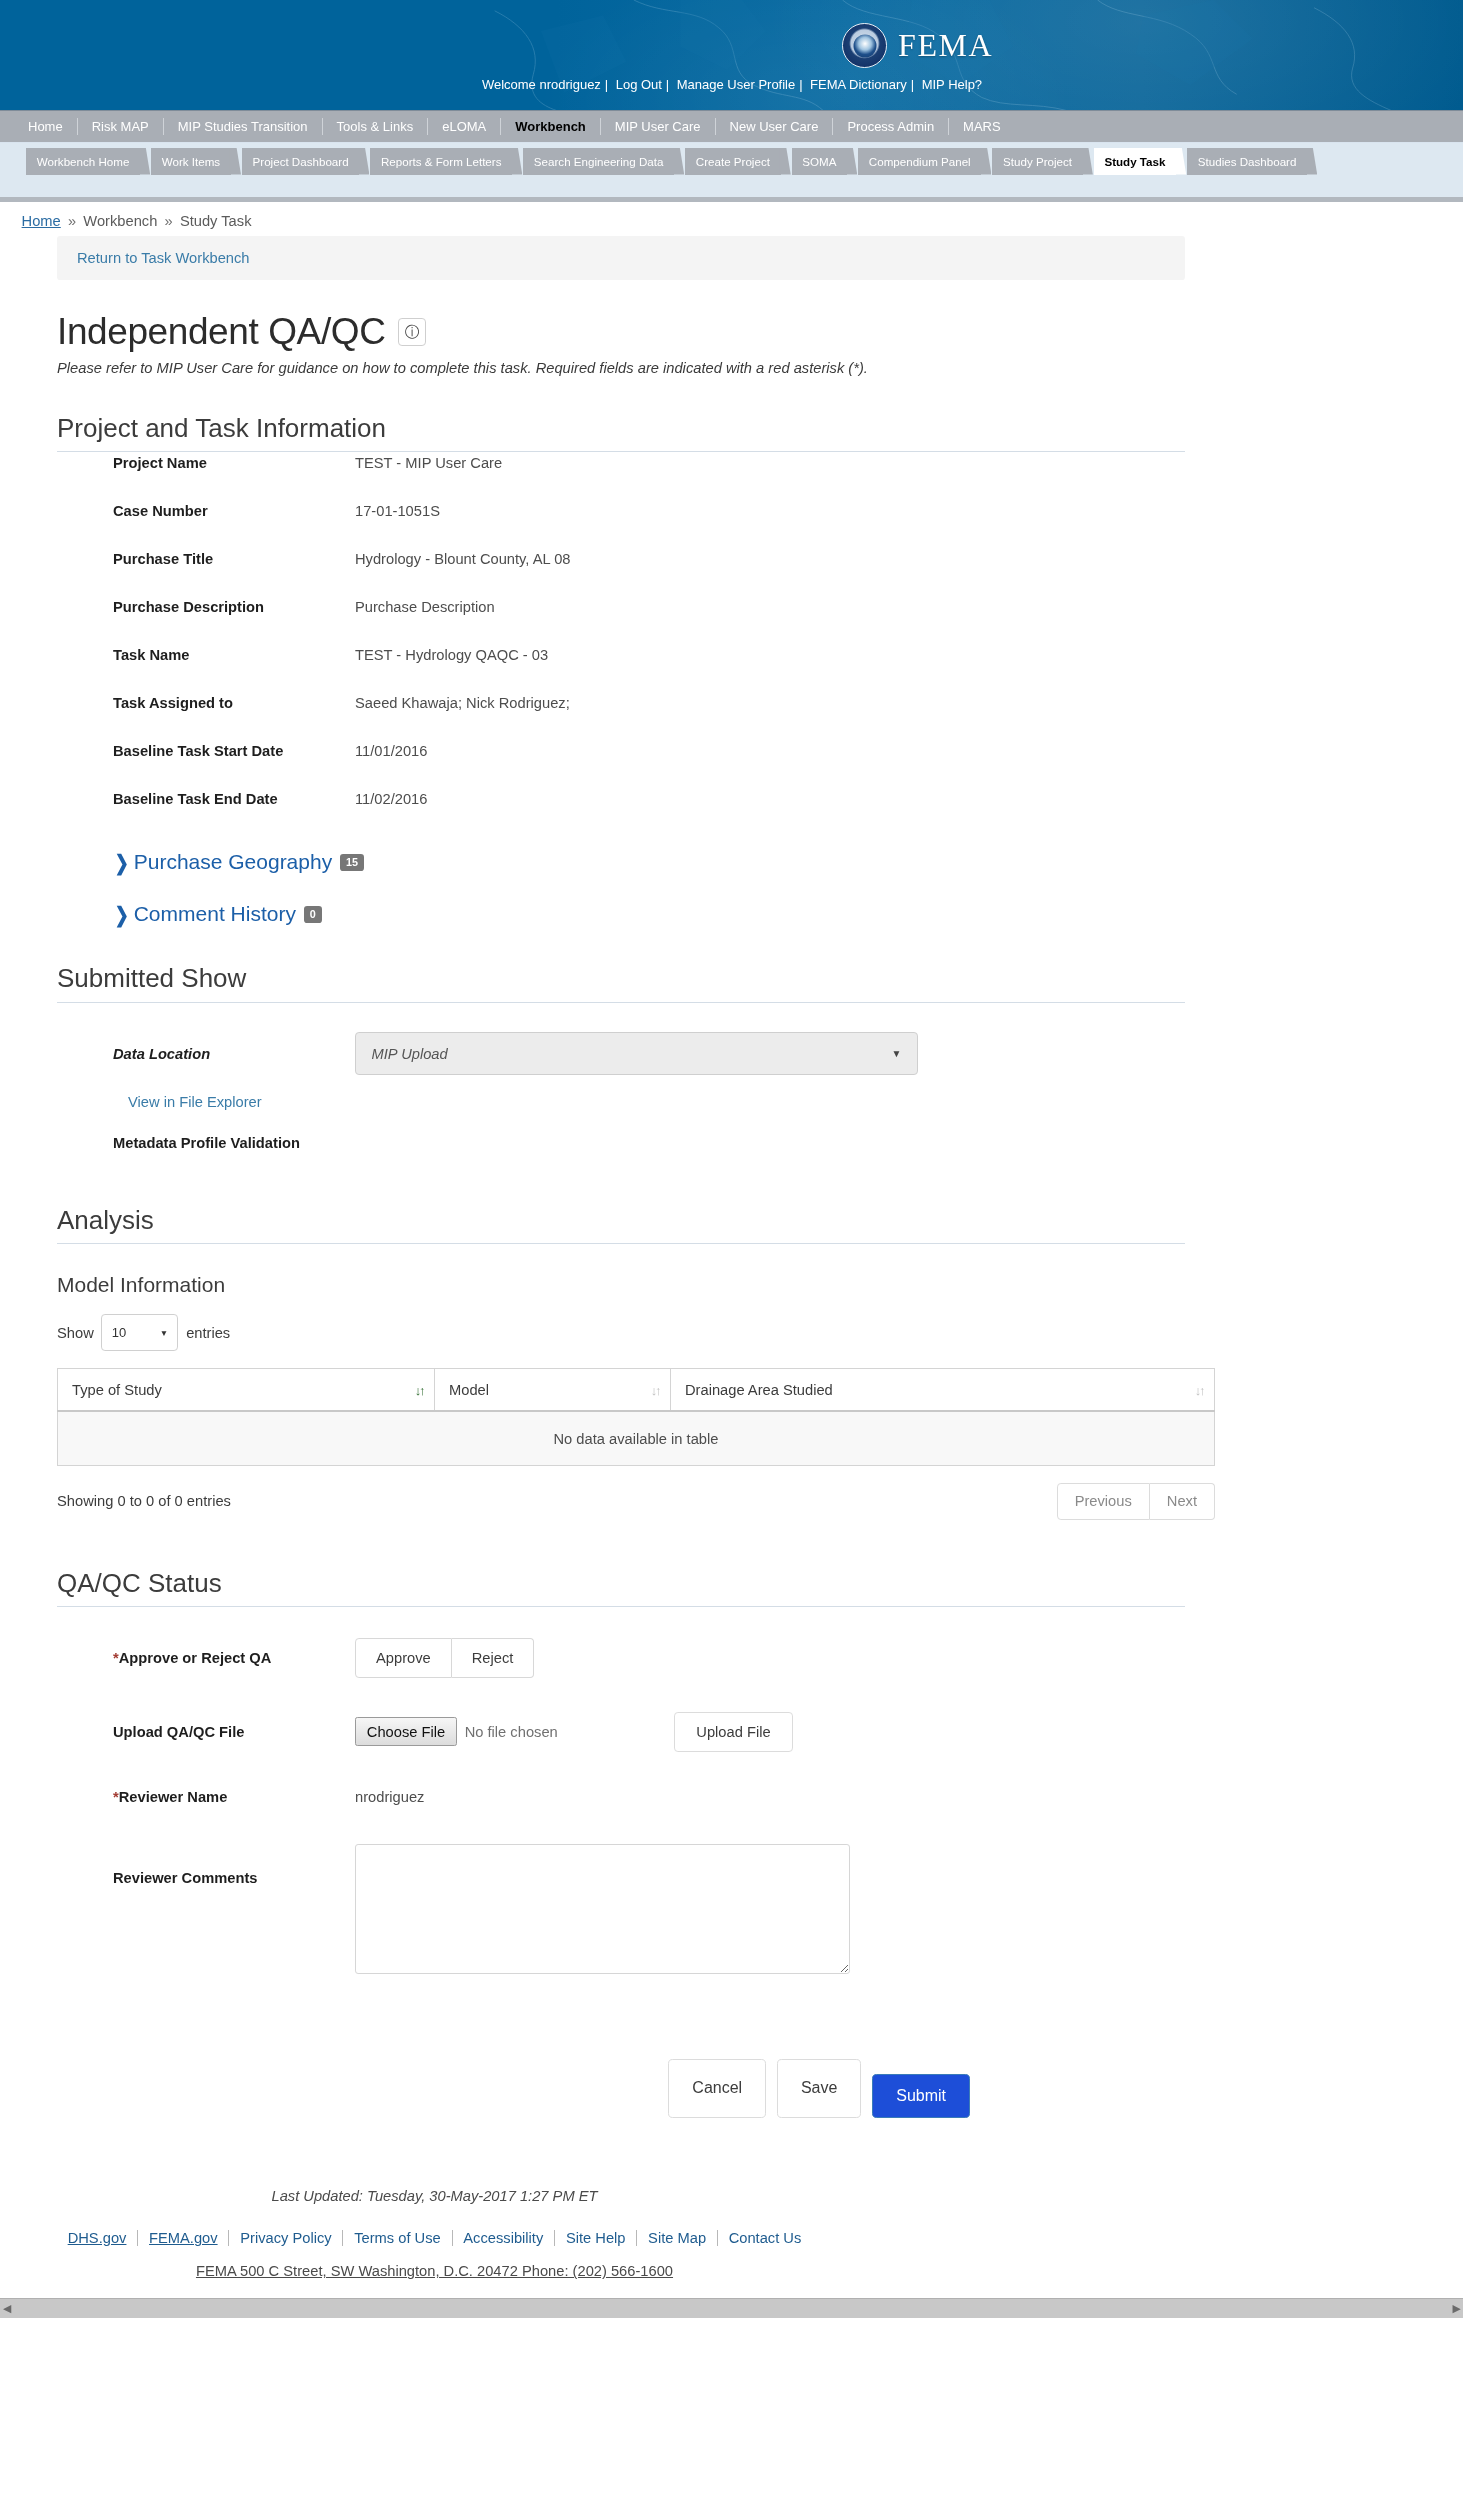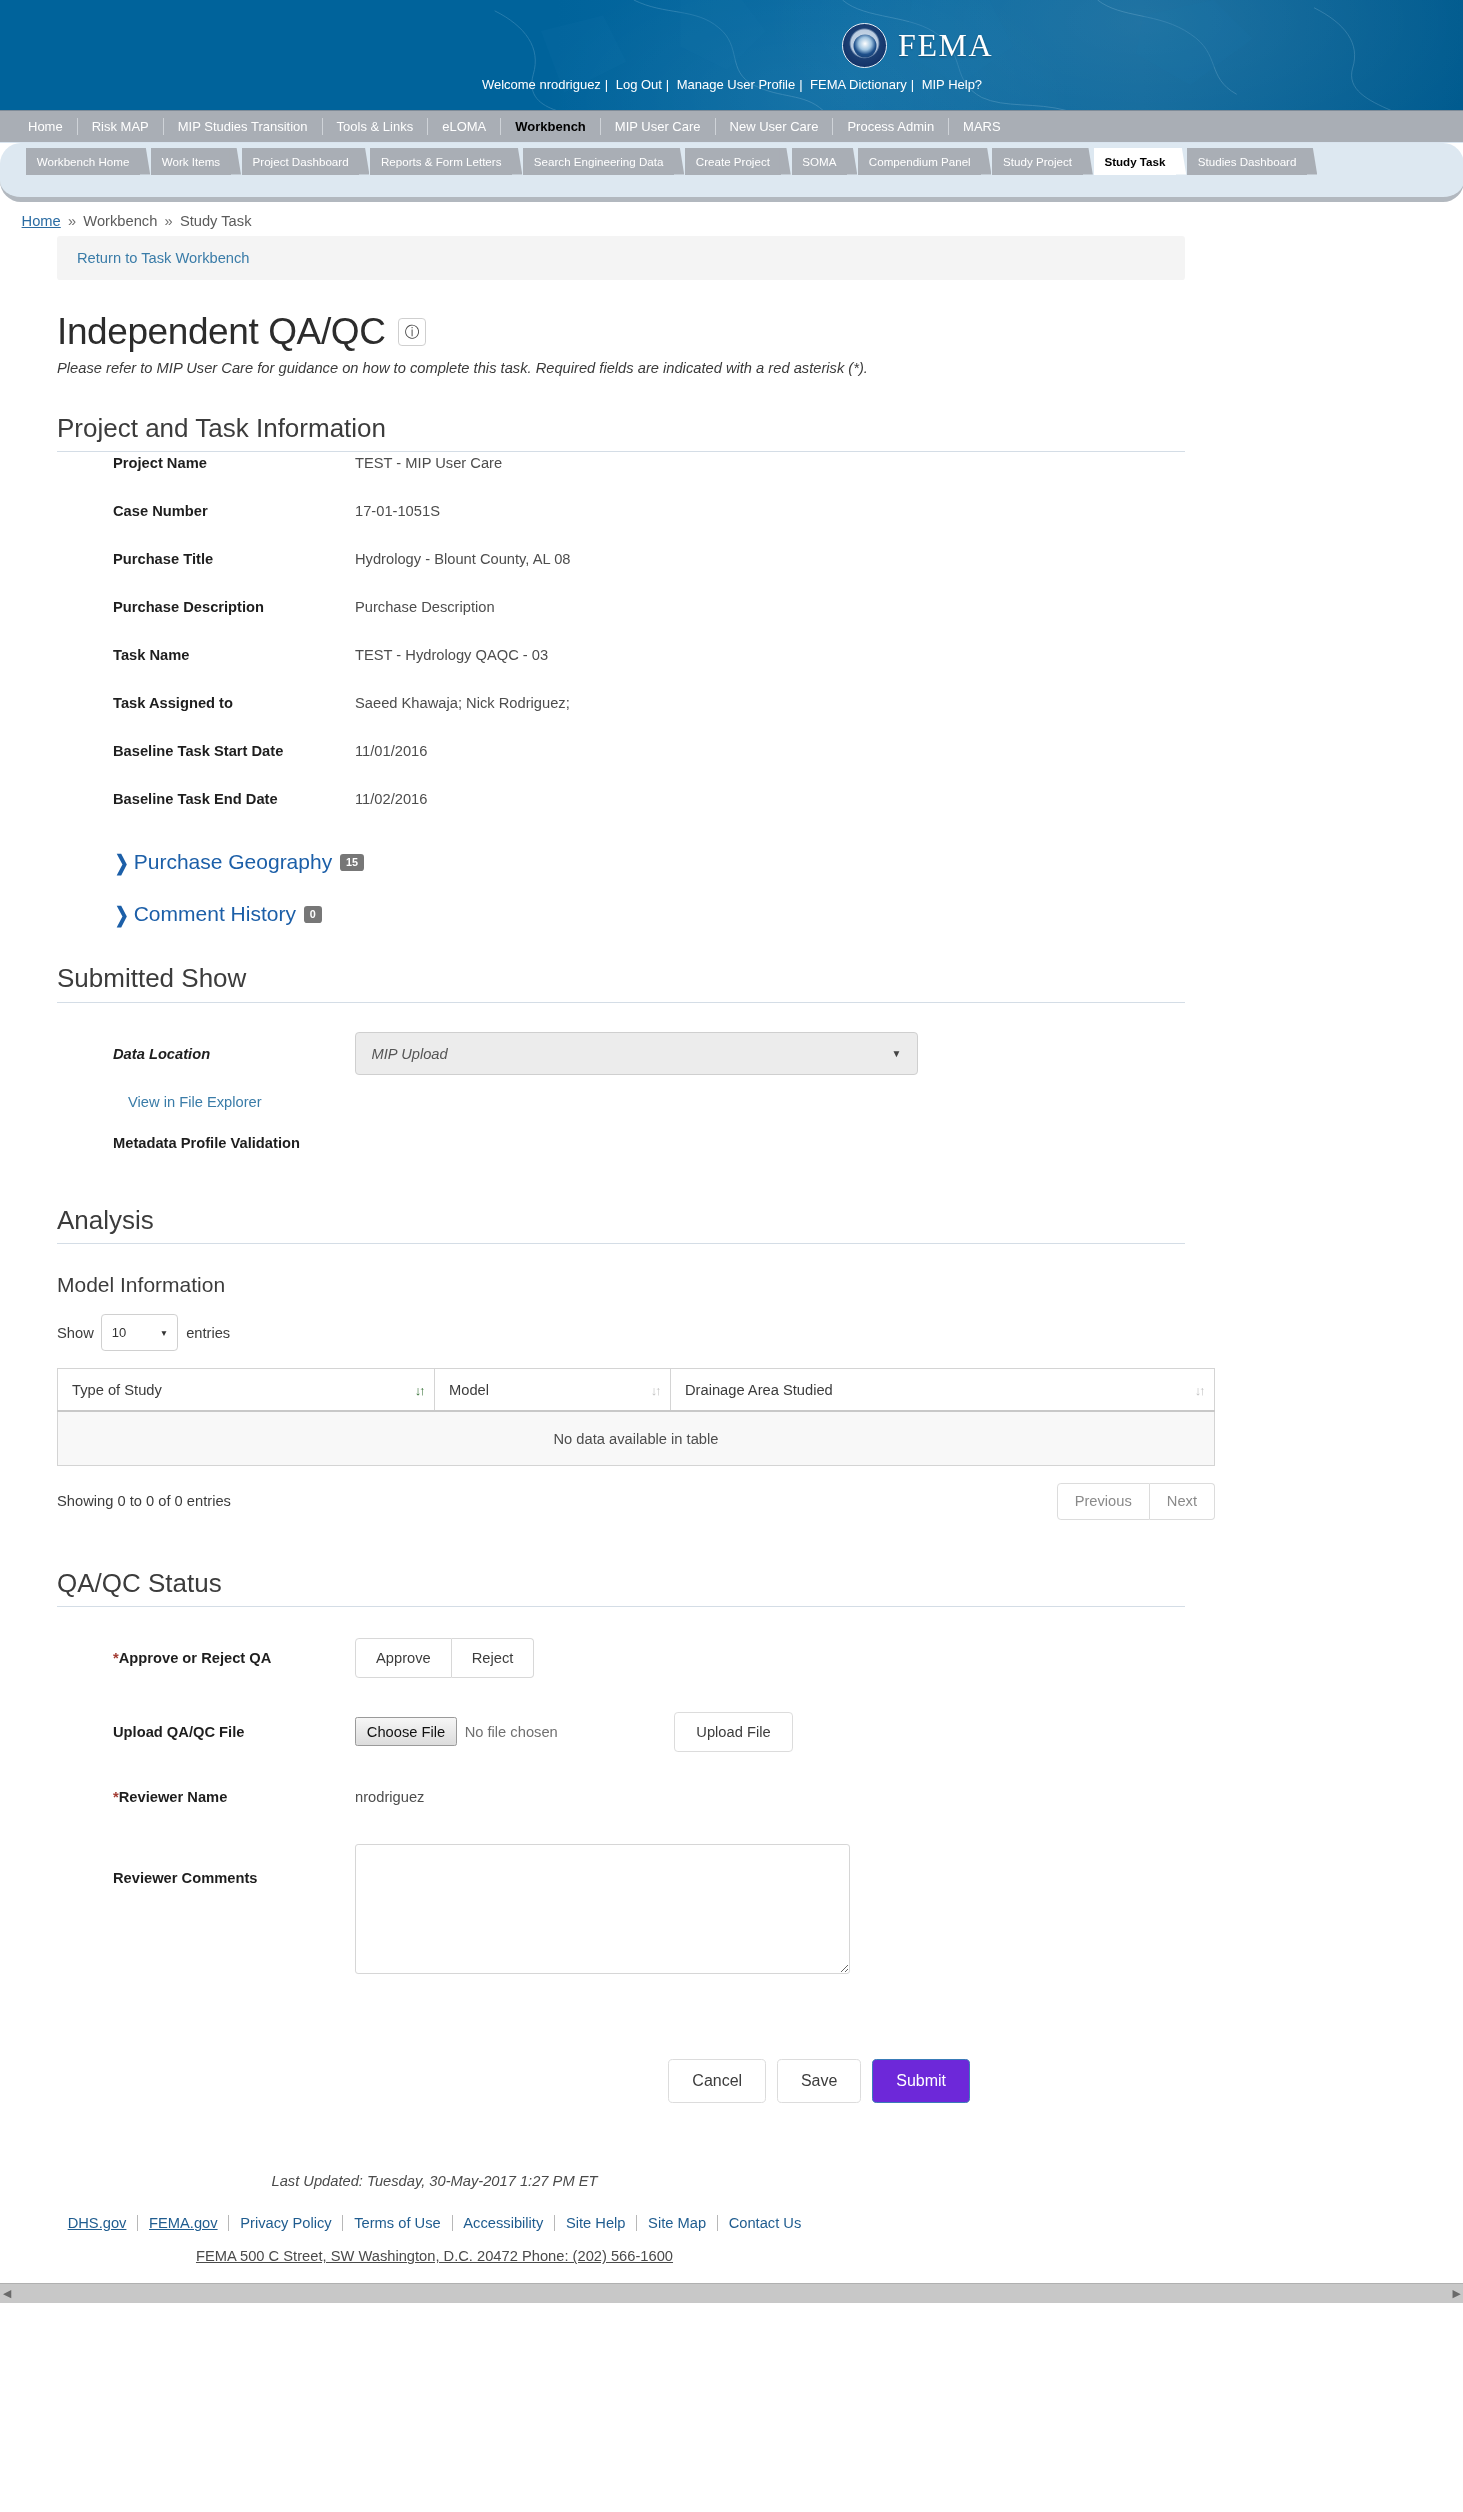--- a/index.html
+++ b/index.html
@@ -73,21 +73,20 @@
   }
   .primary-nav .pn-item:last-child { border-right: none; }
   .primary-nav .pn-item.active { color: #000; font-weight: bold; }
 
   
   .tab-nav {
     background: #dde8f1;
     padding: 4.6px 0 0 26px;
     border-bottom: 5.4px solid #b2b8bf;
     min-height: 59px;
-    border-radius: 21px;
   }
   .tab-nav .tabs-row { display: flex; flex-wrap: wrap; align-items: flex-end; }
   .tab {
     position: relative;
     background: #a9aeb5; color: #ffffff;
     font-size: 11.6px; line-height: 13px;
     padding: 7px 10.8px 7px 10.8px;
     margin-right: 10.8px; margin-bottom: 1.5px;
     text-decoration: none; white-space: nowrap;
   }
@@ -247,21 +246,21 @@
   }
 
   .action-bar {
     display: flex; justify-content: flex-end; gap: 10.8px;
     margin-top: 85px; padding-right: 215px;
   }
   .btn {
     font-size: 16px; border-radius: 4.6px; padding: 12.4px 23px;
     cursor: pointer; border: 0.8px solid #dcdcdc; background: #ffffff; color: #3c3c3c;
   }
-  .btn.primary { background: #6d28d9; border-color: #3a7cb8; color: #ffffff; }
+  .btn.primary { background: #1d4ed8; border-color: #3a7cb8; color: #ffffff; margin-top: 15px; }
 
   
   .footer { margin-top: 70px; text-align: center; padding-bottom: 18.5px; }
   .footer .updated {
     font-style: italic; font-size: 14.7px; color: #4a4a4a;
     margin-bottom: 26px; padding-right: 595px;
   }
   .footer .flinks {
     display: flex; justify-content: center; gap: 0; flex-wrap: wrap;
     padding-right: 595px; margin-bottom: 17px;

